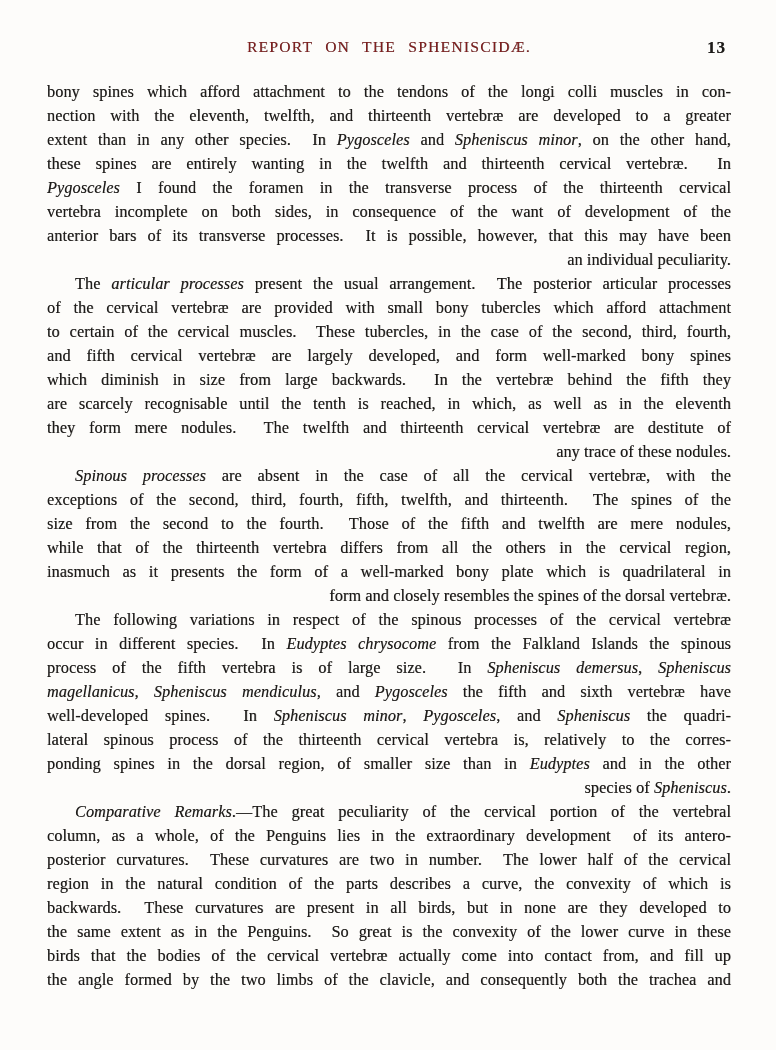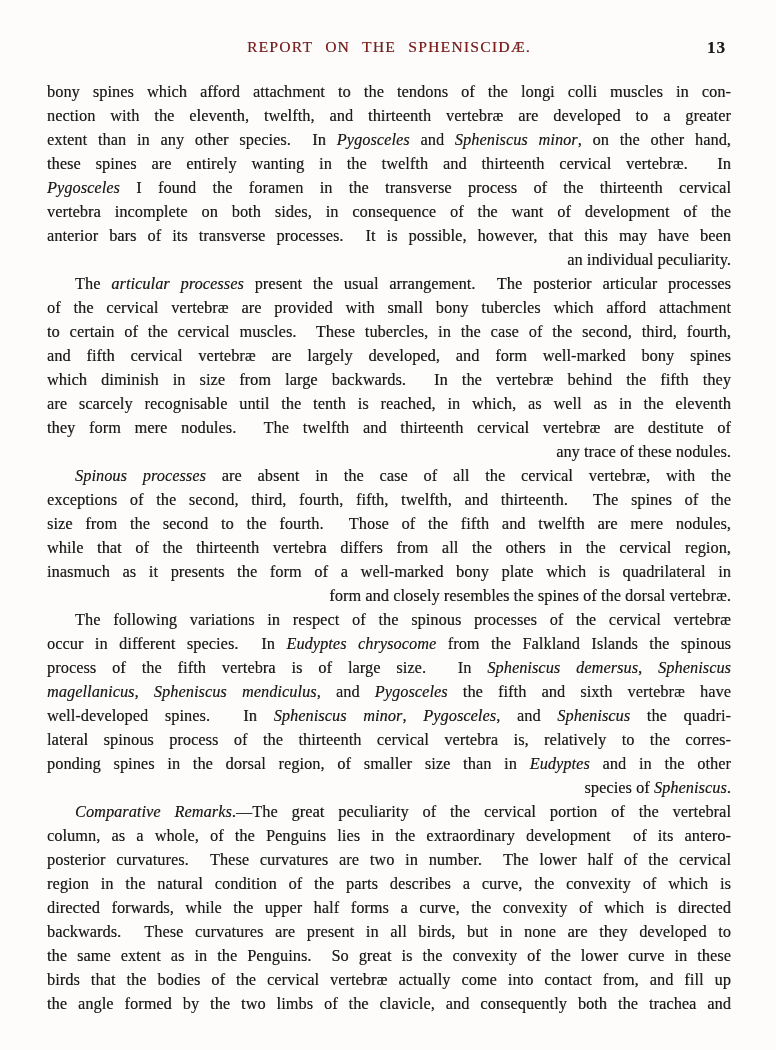--- a/index.html
+++ b/index.html
@@ -107,20 +107,19 @@
         <div class="line just"><span>well-developed spines.  In </span><span class="it">Spheniscus minor</span><span>, </span><span class="it">Pygosceles</span><span>, and </span><span class="it">Spheniscus</span><span> the quadri-</span></div>
         <div class="line just"><span>lateral spinous process of the thirteenth cervical vertebra is, relatively to the corres-</span></div>
         <div class="line just"><span>ponding spines in the dorsal region, of smaller size than in </span><span class="it">Eudyptes</span><span> and in the other</span></div>
         <div class="line"><span>species of </span><span class="it">Spheniscus</span><span>.</span></div>
       </div>
       <div class="para">
         <div class="line just indent"><span class="it">Comparative Remarks</span><span>.—The great peculiarity of the cervical portion of the vertebral</span></div>
         <div class="line just"><span>column, as a whole, of the Penguins lies in the extraordinary development  of its antero-</span></div>
         <div class="line just"><span>posterior curvatures.  These curvatures are two in number.  The lower half of the cervical</span></div>
         <div class="line just"><span>region in the natural condition of the parts describes a curve, the convexity of which is</span></div>
-        <div class="line just"><span>directed forwards, while the upper half forms a curve, the convexity of which is directed</span></div>
         <div class="line just"><span>backwards.  These curvatures are present in all birds, but in none are they developed to</span></div>
         <div class="line just"><span>the same extent as in the Penguins.  So great is the convexity of the lower curve in these</span></div>
         <div class="line just"><span>birds that the bodies of the cervical vertebræ actually come into contact from, and fill up</span></div>
         <div class="line just"><span>the angle formed by the two limbs of the clavicle, and consequently both the trachea and</span></div>
       </div>
     </div>
 </div>
 
 </body></html>

